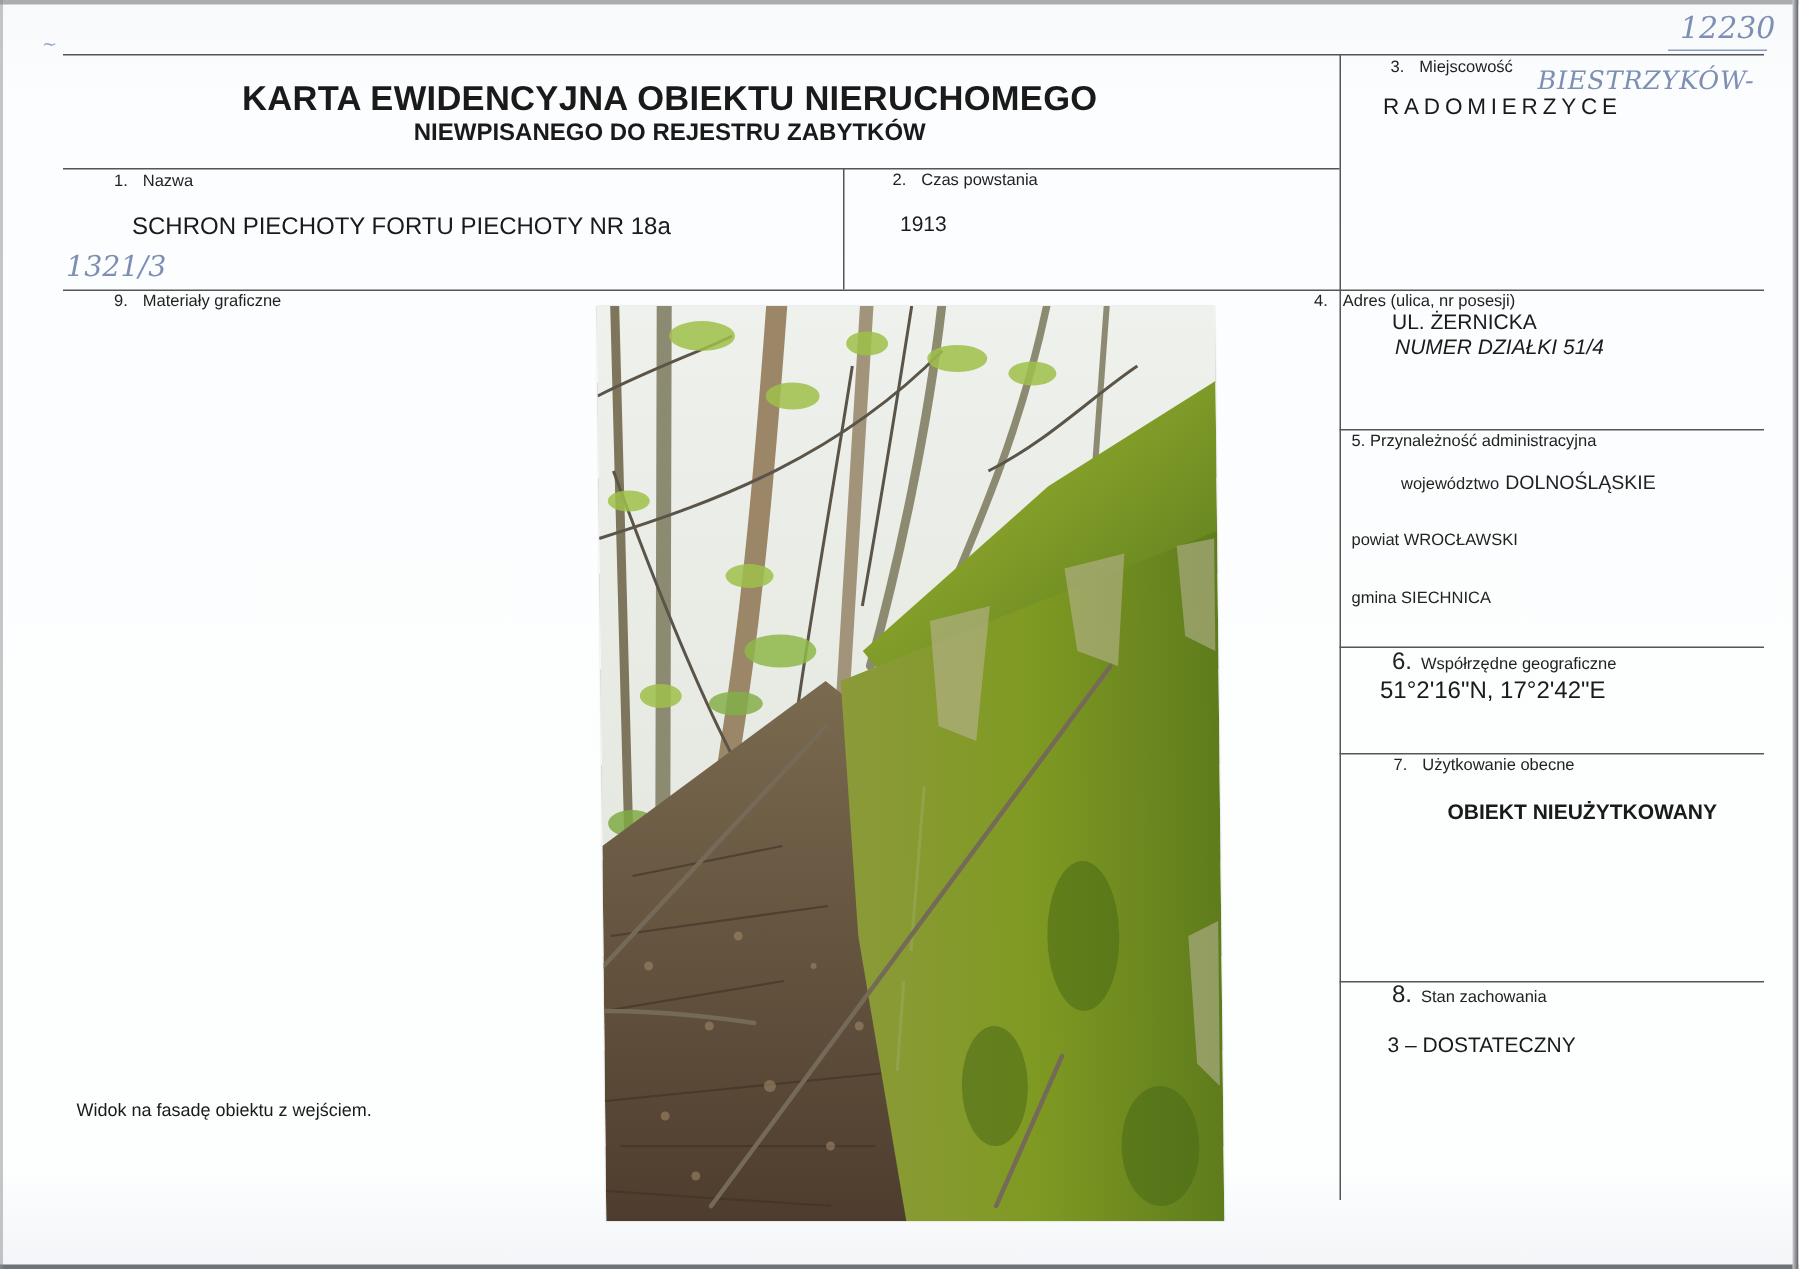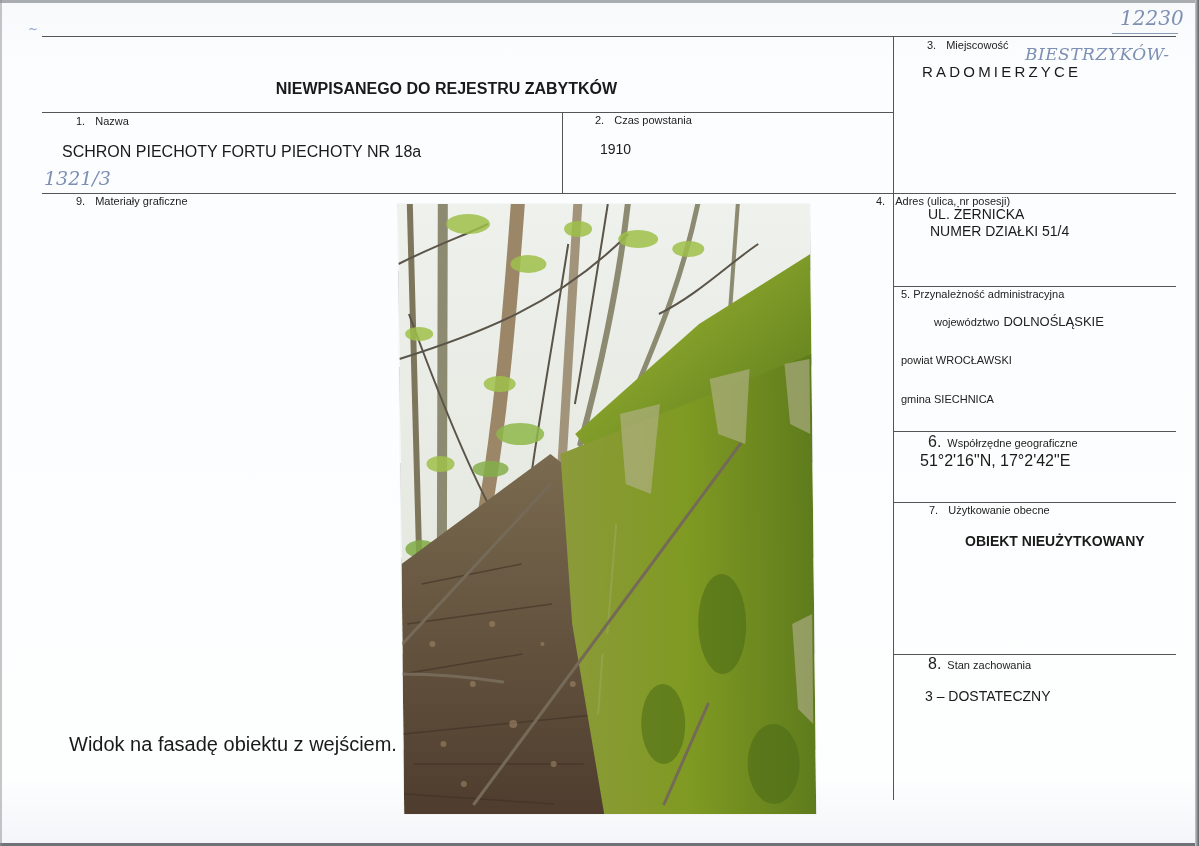--- a/index.html
+++ b/index.html
@@ -33,21 +33,21 @@
   .lbl { position: absolute; font-size: 11px; color: #222; white-space: nowrap; }
   .lbl .num { display: inline-block; margin-right: 10px; }
   .val { position: absolute; font-size: 14px; color: #1a1a1a; white-space: nowrap; }
   .val-lg { font-size: 16px; }
   .spaced { letter-spacing: 3.2px; font-size: 15px; }
   .big-num { font-size: 16px; margin-right: 6px; }
   .hand {
     position: absolute; font-family: "DejaVu Serif", serif; font-style: italic;
     color: #7d8fb3; white-space: nowrap; font-weight: normal;
   }
-  .caption { position: absolute; left: 51px; top: 733px; font-size: 20px; color: #1a1a1a; margin-left: 18px; }
+  .caption { position: absolute; left: 51px; top: 733px; font-size: 12px; color: #1a1a1a; }
   .adm { position: absolute; font-size: 11px; color: #222; white-space: nowrap; }
   .adm .v { font-size: 13px; margin-left: 4px; }
 
   .photo {
     position: absolute; left: 401px; top: 204px; width: 412px; height: 610px;
     overflow: hidden; transform: skewX(0.6deg);
     box-shadow: 0 0 1px rgba(0,0,0,.3);
   }
   .photo svg { display: block; }
 </style>
@@ -69,36 +69,37 @@
   <div class="hline" style="left:42px; top:36px; width:1134px;"></div>
   <div class="hline" style="left:42px; top:112px; width:851px;"></div>
   <div class="hline" style="left:42px; top:193px; width:1134px;"></div>
   <div class="vline" style="left:562px; top:112px; height:81px;"></div>
   <div class="vline" style="left:893px; top:36px; height:764px;"></div>
   <div class="hline" style="left:893px; top:286px; width:283px;"></div>
   <div class="hline" style="left:893px; top:431px; width:283px;"></div>
   <div class="hline" style="left:893px; top:502px; width:283px;"></div>
   <div class="hline" style="left:893px; top:654px; width:283px;"></div>
 
+  <div class="title">KARTA EWIDENCYJNA OBIEKTU NIERUCHOMEGO</div>
   <div class="subtitle">NIEWPISANEGO DO REJESTRU ZABYTKÓW</div>
 
   <div class="lbl" style="left:927px; top:39px;">
     <span class="num">3.</span><span>Miejscowość</span>
   </div>
   <div class="val spaced" style="left:922px; top:63px;">RADOMIERZYCE</div>
 
   <div class="lbl" style="left:76px; top:115px;">
     <span class="num">1.</span><span>Nazwa</span>
   </div>
-  <div class="val val-lg" style="left:62px; top:143px;text-align:center;">SCHRON PIECHOTY FORTU PIECHOTY NR 18a</div>
+  <div class="val val-lg" style="left:88px; top:143px;text-align:center;">SCHRON PIECHOTY FORTU PIECHOTY NR 18a</div>
 
   <div class="lbl" style="left:595px; top:114px;">
     <span class="num">2.</span><span>Czas powstania</span>
   </div>
-  <div class="val" style="left:600px; top:141px;">1910</div>
+  <div class="val" style="left:600px; top:141px;">1913</div>
 
   <div class="lbl" style="left:76px; top:195px;">
     <span class="num">9.</span><span>Materiały graficzne</span>
   </div>
   <div class="caption">Widok na fasadę obiektu z wejściem.</div>
 
   <div class="photo">
     <svg width="412" height="610" viewBox="0 0 412 610">
       <defs>
         <linearGradient id="sky" x1="0" y1="0" x2="0" y2="1">
@@ -200,21 +201,21 @@
         <path d="M0 470 C40 470 80 475 100 478"></path>
         <path d="M260 600 L305 500"></path>
       </g>
     </svg>
   </div>
 
   <div class="lbl" style="left:876px; top:195px;">
     <span class="num">4.</span><span>Adres (ulica, nr posesji)</span>
   </div>
   <div class="val" style="left:928px; top:206px;">UL. ŻERNICKA</div>
-  <div class="val" style="left:930px; top:223px;">NUMER DZIAŁKI 51/4</div>
+  <div class="val" style="left:930px; top:223px;font-style:italic;">NUMER DZIAŁKI 51/4</div>
 
   <div class="lbl" style="left:901px; top:288px;">
     <span>5.</span> <span>Przynależność administracyjna</span>
   </div>
   <div class="adm" style="left:901px; top:314px;margin-left:33px;">
     <span>województwo</span><span class="v">DOLNOŚLĄSKIE</span>
   </div>
   <div class="adm" style="left:901px; top:354px;">
     <span>powiat</span> <span>WROCŁAWSKI</span>
   </div>

